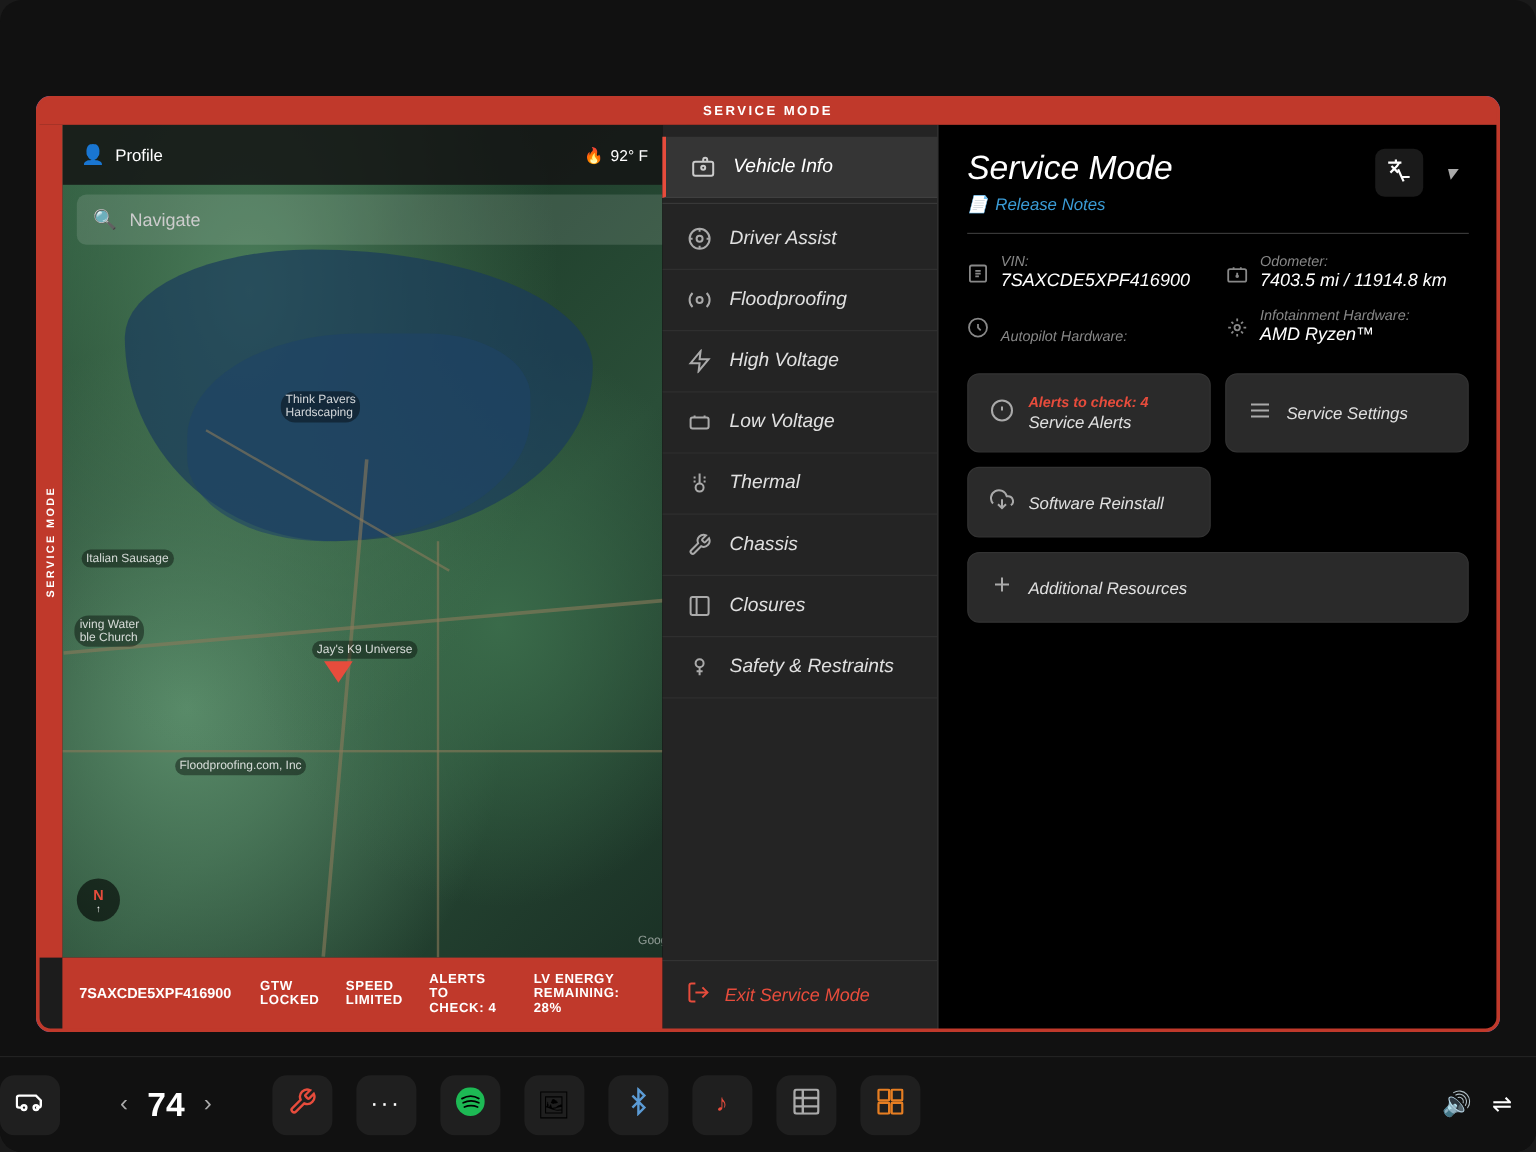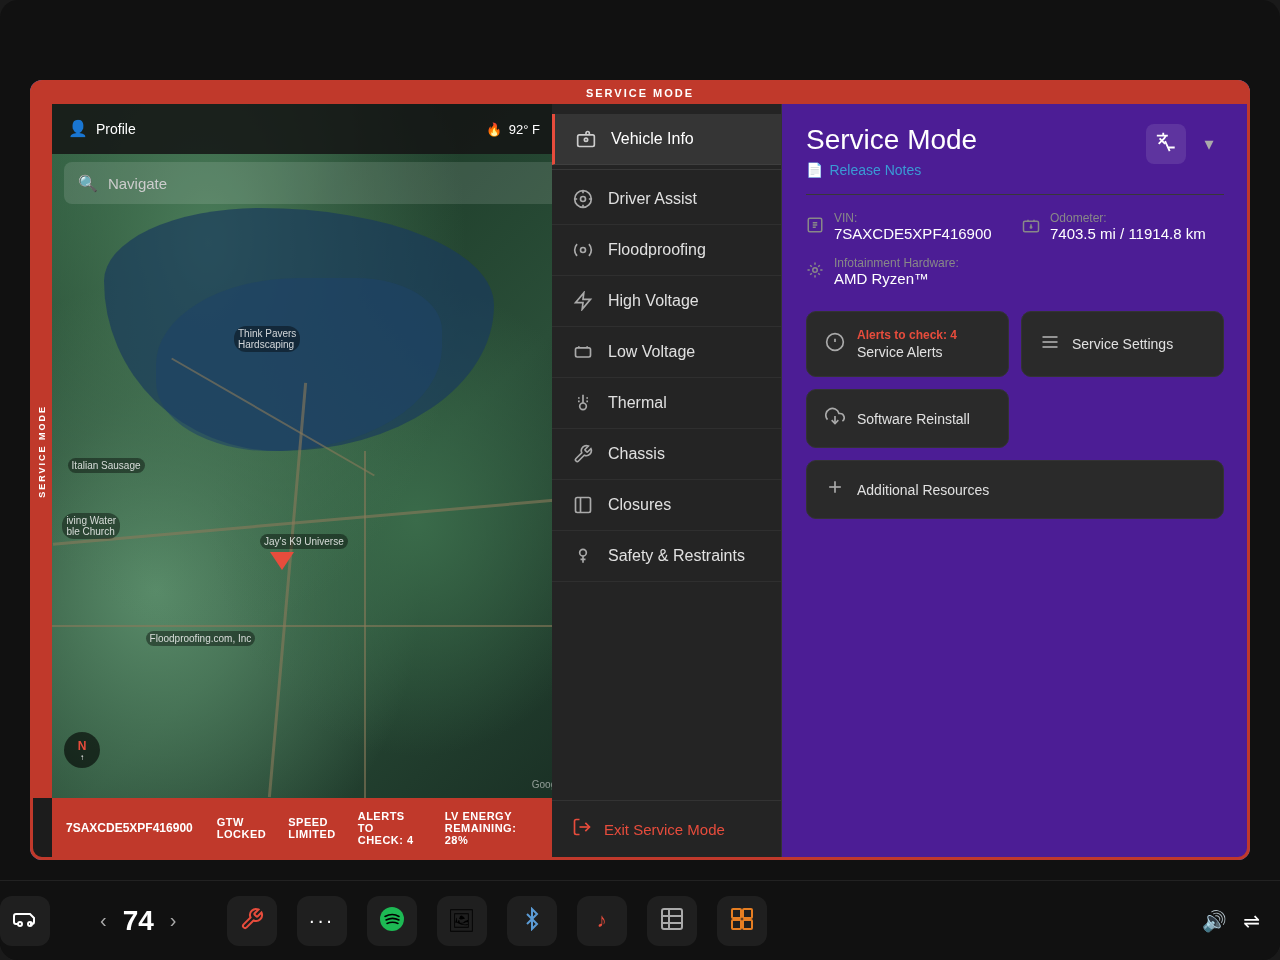--- a/index.html
+++ b/index.html
@@ -232,22 +232,23 @@
       font-weight: 700;
       letter-spacing: 0.5px;
       margin: 0 6px;
     }
 
     
     .right-panel {
       position: absolute;
       top: 22px; left: 520px; right: 0;
       bottom: 0;
-      background: #4c1d95;
-      display: flex;
+      background: #000000;
+      display: flex;
+      font-style: italic;
     }
 
     
     .sidebar {
       width: 230px;
       background: #242424;
       border-right: 1px solid #333;
       display: flex;
       flex-direction: column;
       padding-top: 10px;
@@ -374,21 +375,21 @@
       color: #888;
       font-size: 12px;
     }
     .info-value {
       color: #fff;
       font-size: 15px;
       font-weight: 500;
     }
     .info-item-with-icon {
       display: flex;
-      align-items: center;
+      align-items: flex-end;
       gap: 10px;
     }
     .info-icon {
       color: #888;
       font-size: 18px;
       margin-top: 2px;
       flex-shrink: 0;
     }
 
     
@@ -724,20 +725,32 @@
                 <path d="M12 11v4"></path>
                 <circle cx="12" cy="15" r="1"></circle>
               </svg>
             </span>
             <div>
               <div class="info-label">Odometer:</div>
               <div class="info-value">7403.5 mi / 11914.8 km</div>
             </div>
           </div>
 
+          <div class="info-item-with-icon">
+            <span class="info-icon">
+              <svg width="18" height="18" viewBox="0 0 24 24" fill="none" stroke="#888" stroke-width="2">
+                <circle cx="12" cy="12" r="10"></circle>
+                <path d="M12 8v4l3 3"></path>
+              </svg>
+            </span>
+            <div>
+              <div class="info-label">Autopilot Hardware:</div>
+              <div class="info-value"></div>
+            </div>
+          </div>
 
           <div class="info-item-with-icon">
             <span class="info-icon">
               <svg width="18" height="18" viewBox="0 0 24 24" fill="none" stroke="#888" stroke-width="2">
                 <circle cx="12" cy="12" r="3"></circle>
                 <path d="M12 2v3M12 19v3M2 12h3M19 12h3M5.6 5.6l2.1 2.1M16.3 16.3l2.1 2.1M5.6 18.4l2.1-2.1M16.3 7.7l2.1-2.1"></path>
               </svg>
             </span>
             <div>
               <div class="info-label">Infotainment Hardware:</div>

